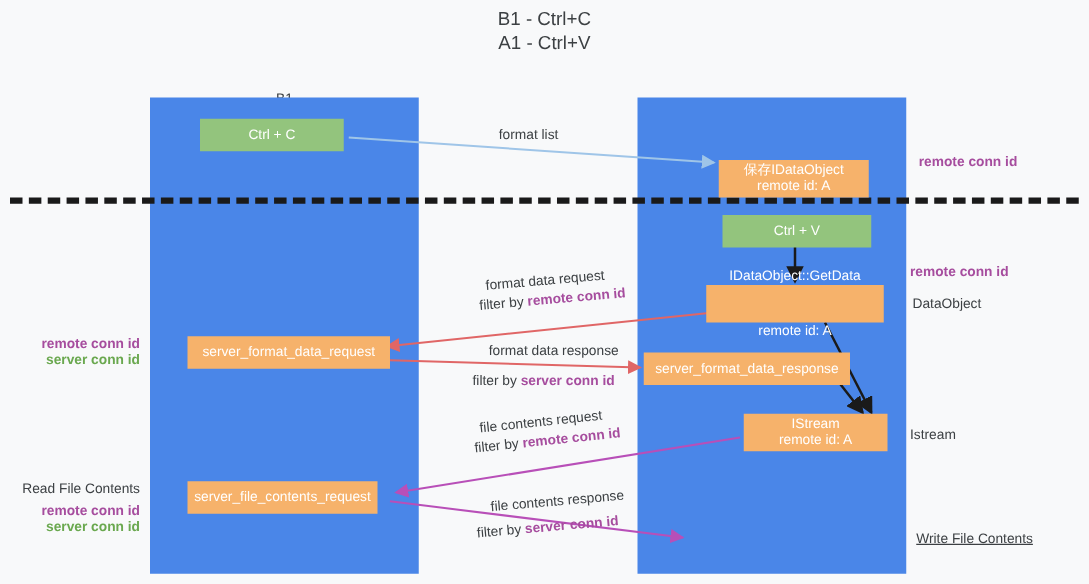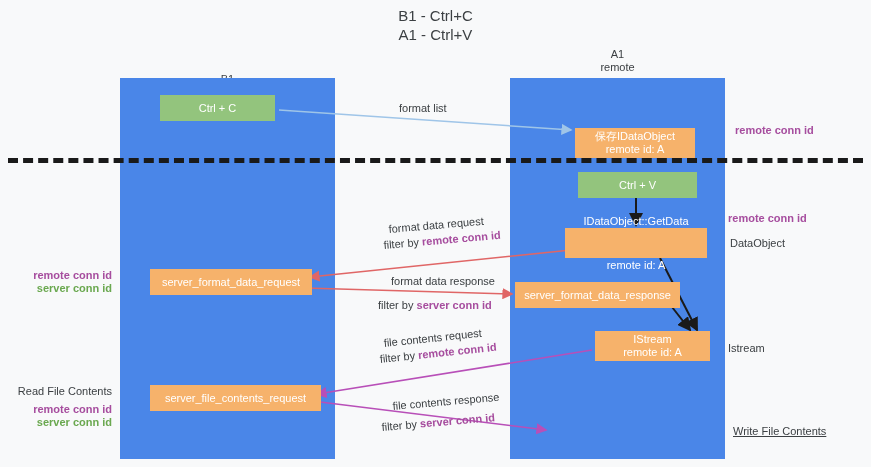--- a/index.html
+++ b/index.html
@@ -97,24 +97,20 @@
 
   <div class="title">
     <div>B1 - Ctrl+C</div>
     <div>A1 - Ctrl+V</div>
   </div>
 
   <div class="lane-head" style="left:120px; top:37px; width:215px;margin-top:36px;">
     <span class="lh1">B1</span>
     <span class="lh2">connection</span>
   </div>
-  <div class="lane-head" style="left:510px; top:48px; width:215px;">
-    <span class="lh1">A1</span>
-    <span class="lh2">remote</span>
-  </div>
 
   <div class="lane" style="left:120px; top:78px; width:215px; height:381px;"></div>
   <div class="lane" style="left:510px; top:78px; width:215px; height:381px;"></div>
 
   <svg class="arrows" viewBox="0 0 871 467">
     <defs>
       <marker id="ah-blue" markerWidth="7" markerHeight="7" refX="6" refY="3.5" orient="auto">
         <path d="M0,0 L7,3.5 L0,7 z" fill="#9fc5e8"></path>
       </marker>
       <marker id="ah-red" markerWidth="7" markerHeight="7" refX="6" refY="3.5" orient="auto">
@@ -171,21 +167,21 @@
 
   <div class="node orange" style="left:515px; top:282px; width:165px; height:24px;">
     <span>server_format_data_response</span>
   </div>
 
   <div class="node orange" style="left:595px; top:331px; width:115px; height:30px;">
     <span>IStream</span>
     <span class="l2">remote id: A</span>
   </div>
 
-  <div class="node orange" style="left:150px; top:385px; width:171px; height:24px;align-items:center;">
+  <div class="node orange" style="left:150px; top:385px; width:152px; height:24px;align-items:center;">
     <span>server_file_contents_request</span>
   </div>
 
 
   <div class="lbl dark" style="left:399px; top:101px;">format list</div>
 
   <div class="lbl dark rot" style="left:388px; top:222px; transform: rotate(-5deg);">format data request</div>
   <div class="lbl dark rot" style="left:383px; top:238px; transform: rotate(-5deg);">
     <span>filter by </span><span class="purple-i">remote conn id</span>
   </div>

